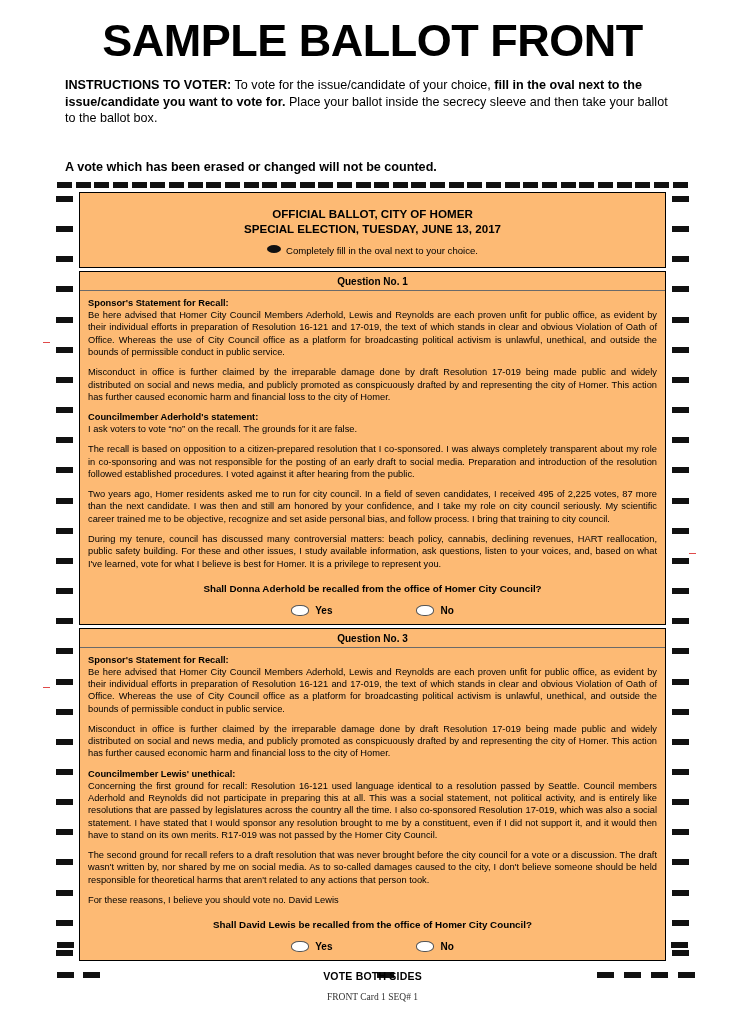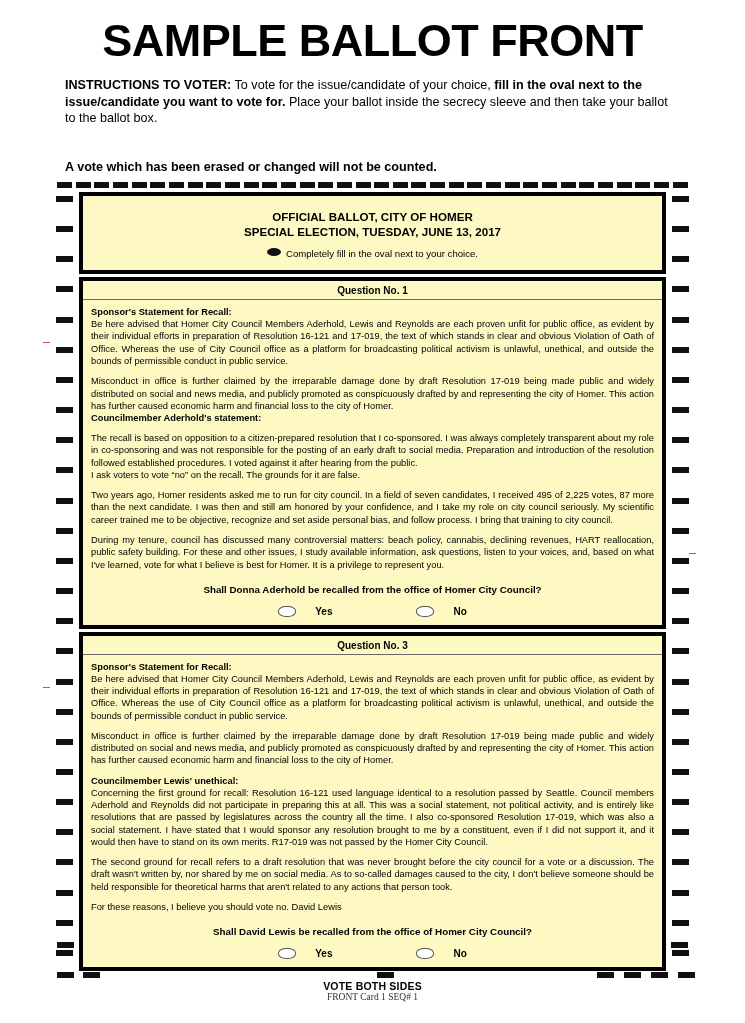--- a/index.html
+++ b/index.html
@@ -92,22 +92,22 @@
 
   
   .ballot-body {
     position: absolute;
     left: 22px;
     top: 10px;
     width: 587px;
   }
 
   .box {
-    border: 4px solid #000000;
-    background: #fef9c3;
+    border: 1px solid #000000;
+    background: #fdba74;
     box-sizing: border-box;
   }
 
   .ballot-header {
     padding: 13px 6px 11px 6px;
     text-align: center;
   }
   .ballot-header .line {
     font-size: 11.6px;
     font-weight: bold;
@@ -166,21 +166,21 @@
   .choices {
     display: flex;
     justify-content: center;
     gap: 84px;
     margin-top: 11px;
     padding-bottom: 4px;
   }
   .choice {
     display: flex;
     align-items: center;
-    gap: 19px;
+    gap: 6px;
   }
   .oval-empty {
     display: inline-block;
     width: 16px;
     height: 9px;
     border: 1.2px solid #555555;
     border-radius: 8px / 5px;
     background: #ffffff;
   }
   .choice-label {
@@ -346,23 +346,23 @@
       </div>
     </div>
 
     <div class="box question-block">
       <div class="q-title">Question No. 1</div>
       <div class="q-content">
         <div class="stmt-head">Sponsor's Statement for Recall:</div>
         <p class="stmt tight">Be here advised that Homer City Council Members Aderhold, Lewis and Reynolds are each proven unfit for public office, as evident by their individual efforts in preparation of Resolution 16-121 and 17-019, the text of which stands in clear and obvious Violation of Oath of Office. Whereas the use of City Council office as a platform for broadcasting political activism is unlawful, unethical, and outside the bounds of permissible conduct in public service.</p>
         <p class="stmt gap">Misconduct in office is further claimed by the irreparable damage done by draft Resolution 17-019 being made public and widely distributed on social and news media, and publicly promoted as conspicuously drafted by and representing the city of Homer. This action has further caused economic harm and financial loss to the city of Homer.</p>
 
-        <div class="stmt-head" style="margin-top:0;">Councilmember Aderhold's statement:</div>
+        <div class="stmt-head" style="margin-top:8px;">Councilmember Aderhold's statement:</div>
+        <p class="stmt tight">I ask voters to vote “no” on the recall. The grounds for it are false.</p>
         <p class="stmt gap">The recall is based on opposition to a citizen-prepared resolution that I co-sponsored. I was always completely transparent about my role in co-sponsoring and was not responsible for the posting of an early draft to social media. Preparation and introduction of the resolution followed established procedures. I voted against it after hearing from the public.</p>
-        <p class="stmt tight">I ask voters to vote “no” on the recall. The grounds for it are false.</p>
         <p class="stmt gap">Two years ago, Homer residents asked me to run for city council. In a field of seven candidates, I received 495 of 2,225 votes, 87 more than the next candidate. I was then and still am honored by your confidence, and I take my role on city council seriously. My scientific career trained me to be objective, recognize and set aside personal bias, and follow process. I bring that training to city council.</p>
         <p class="stmt gap">During my tenure, council has discussed many controversial matters: beach policy, cannabis, declining revenues, HART reallocation, public safety building. For these and other issues, I study available information, ask questions, listen to your voices, and, based on what I've learned, vote for what I believe is best for Homer. It is a privilege to represent you.</p>
 
         <div class="q-prompt">Shall Donna Aderhold be recalled from the office of Homer City Council?</div>
 
         <div class="choices">
           <div class="choice">
             <span class="oval-empty"></span>
             <span class="choice-label">Yes</span>
           </div>

